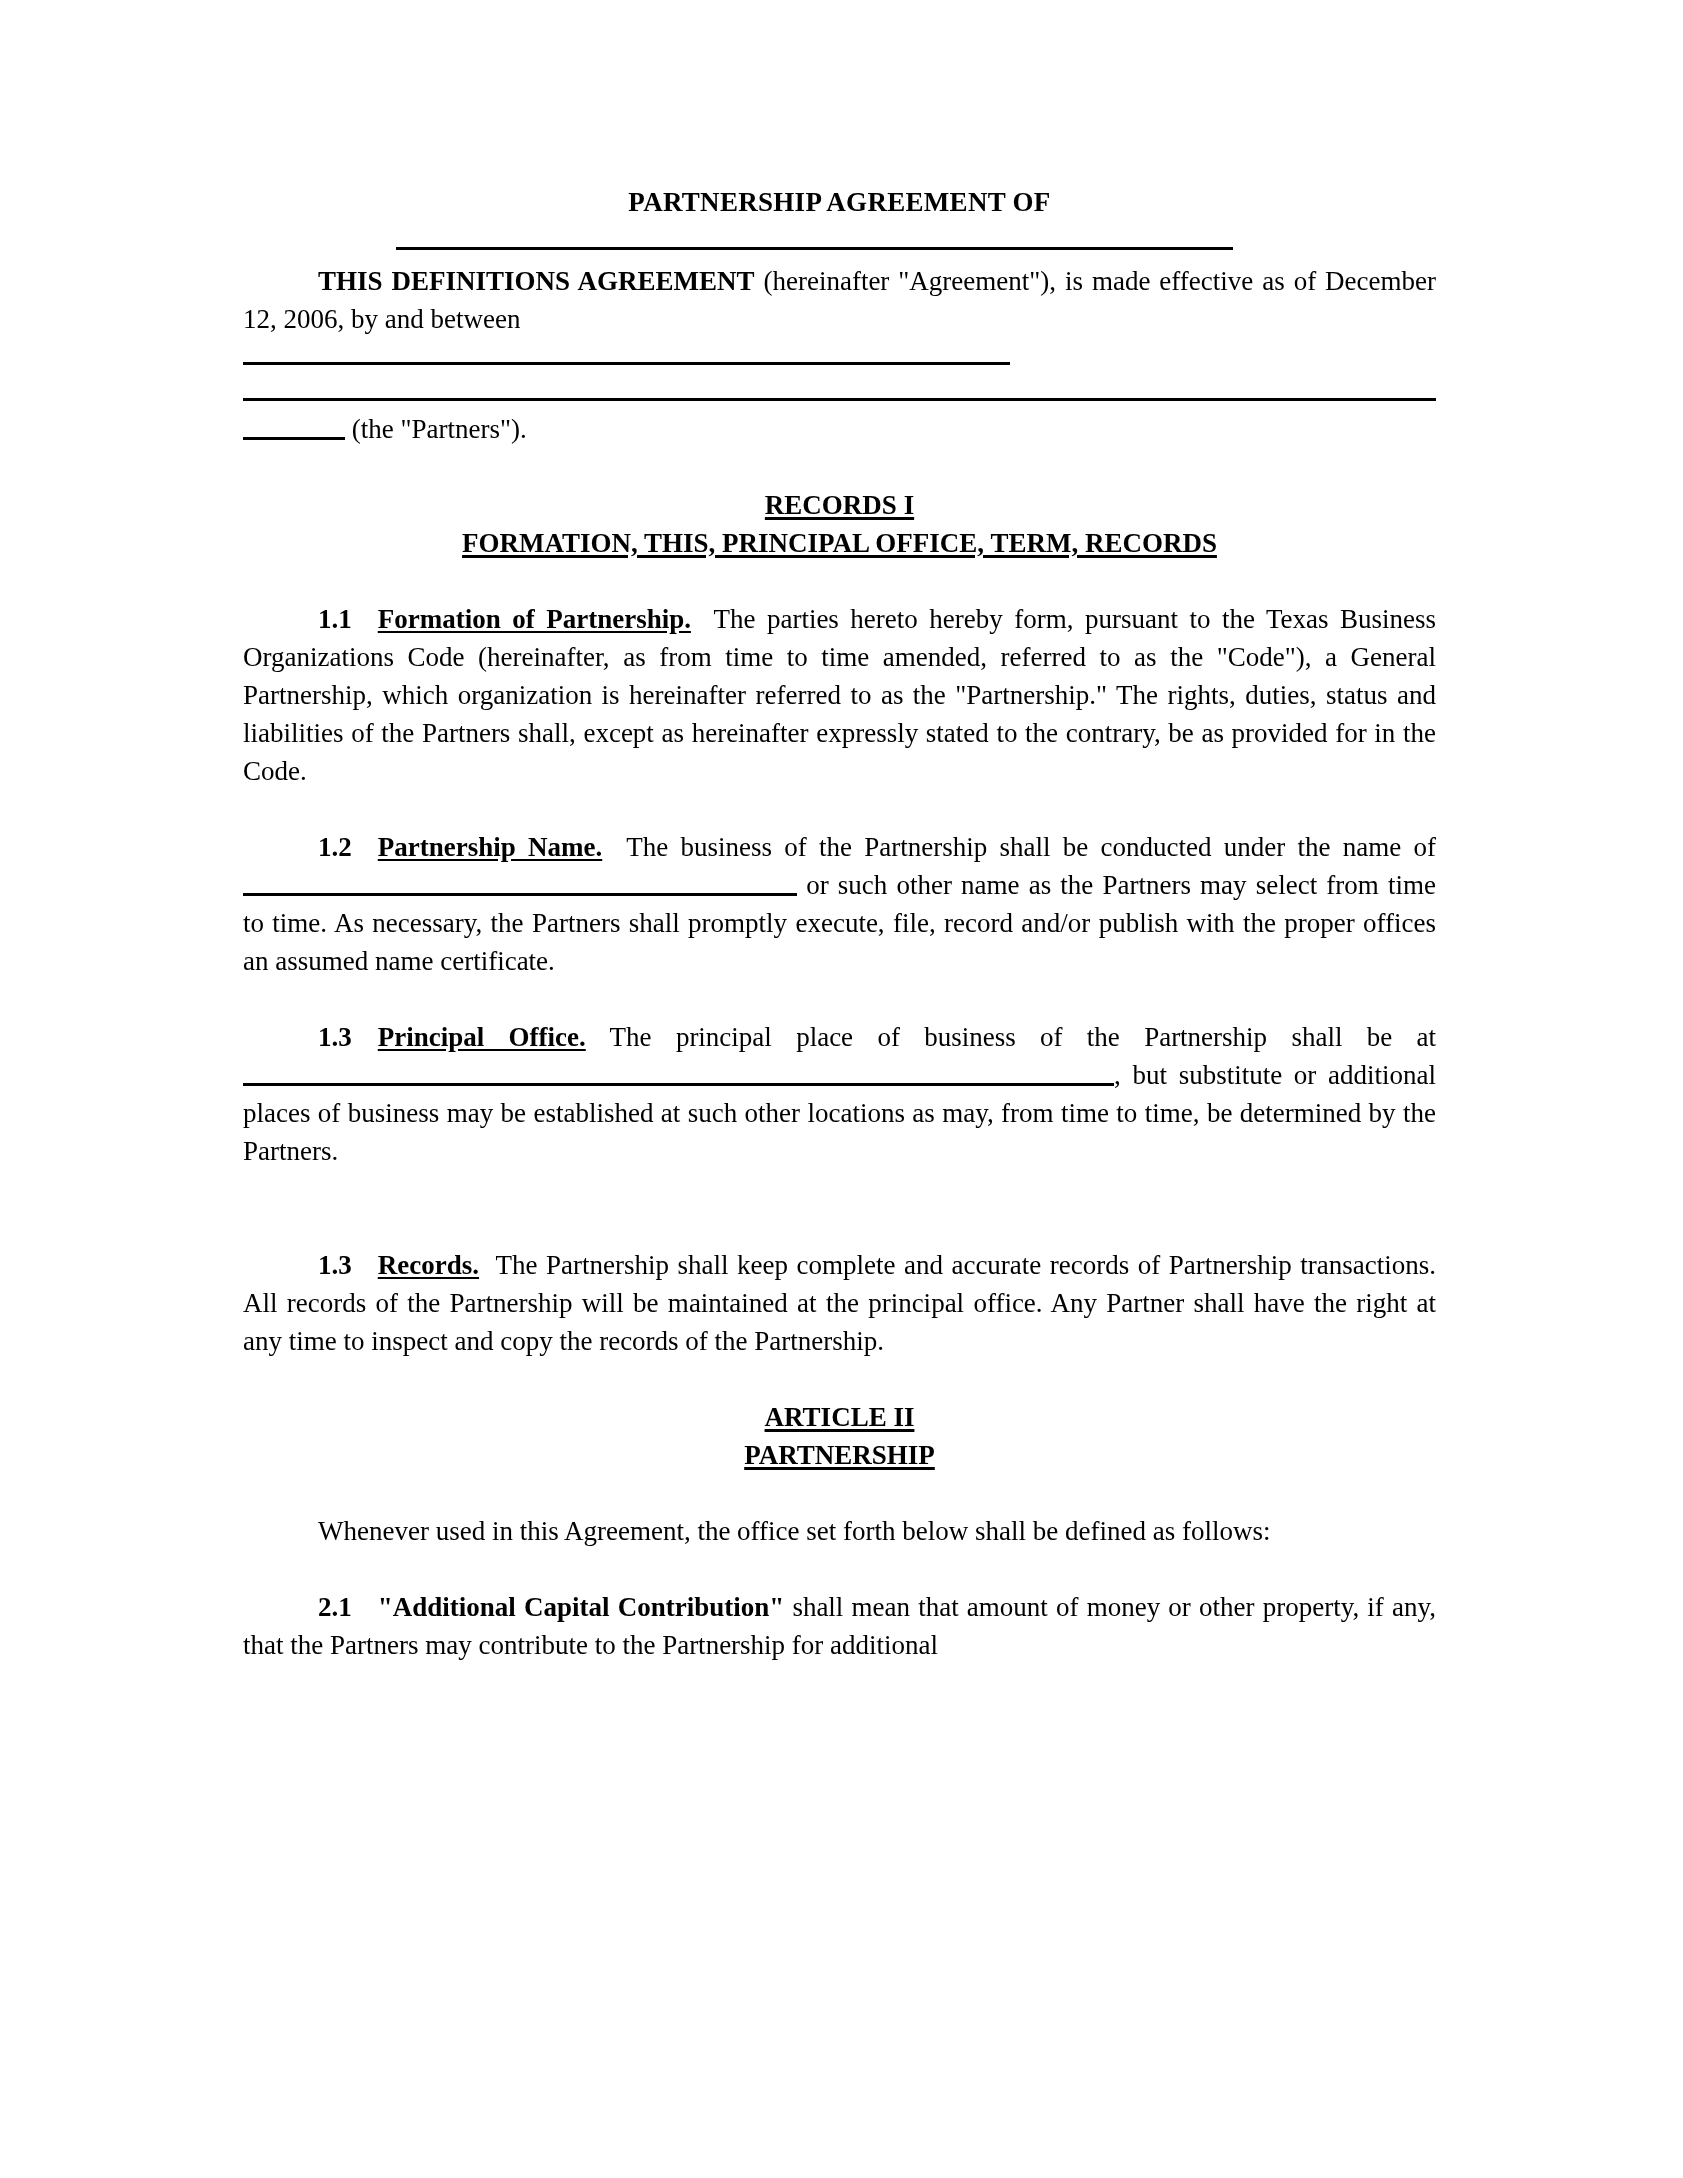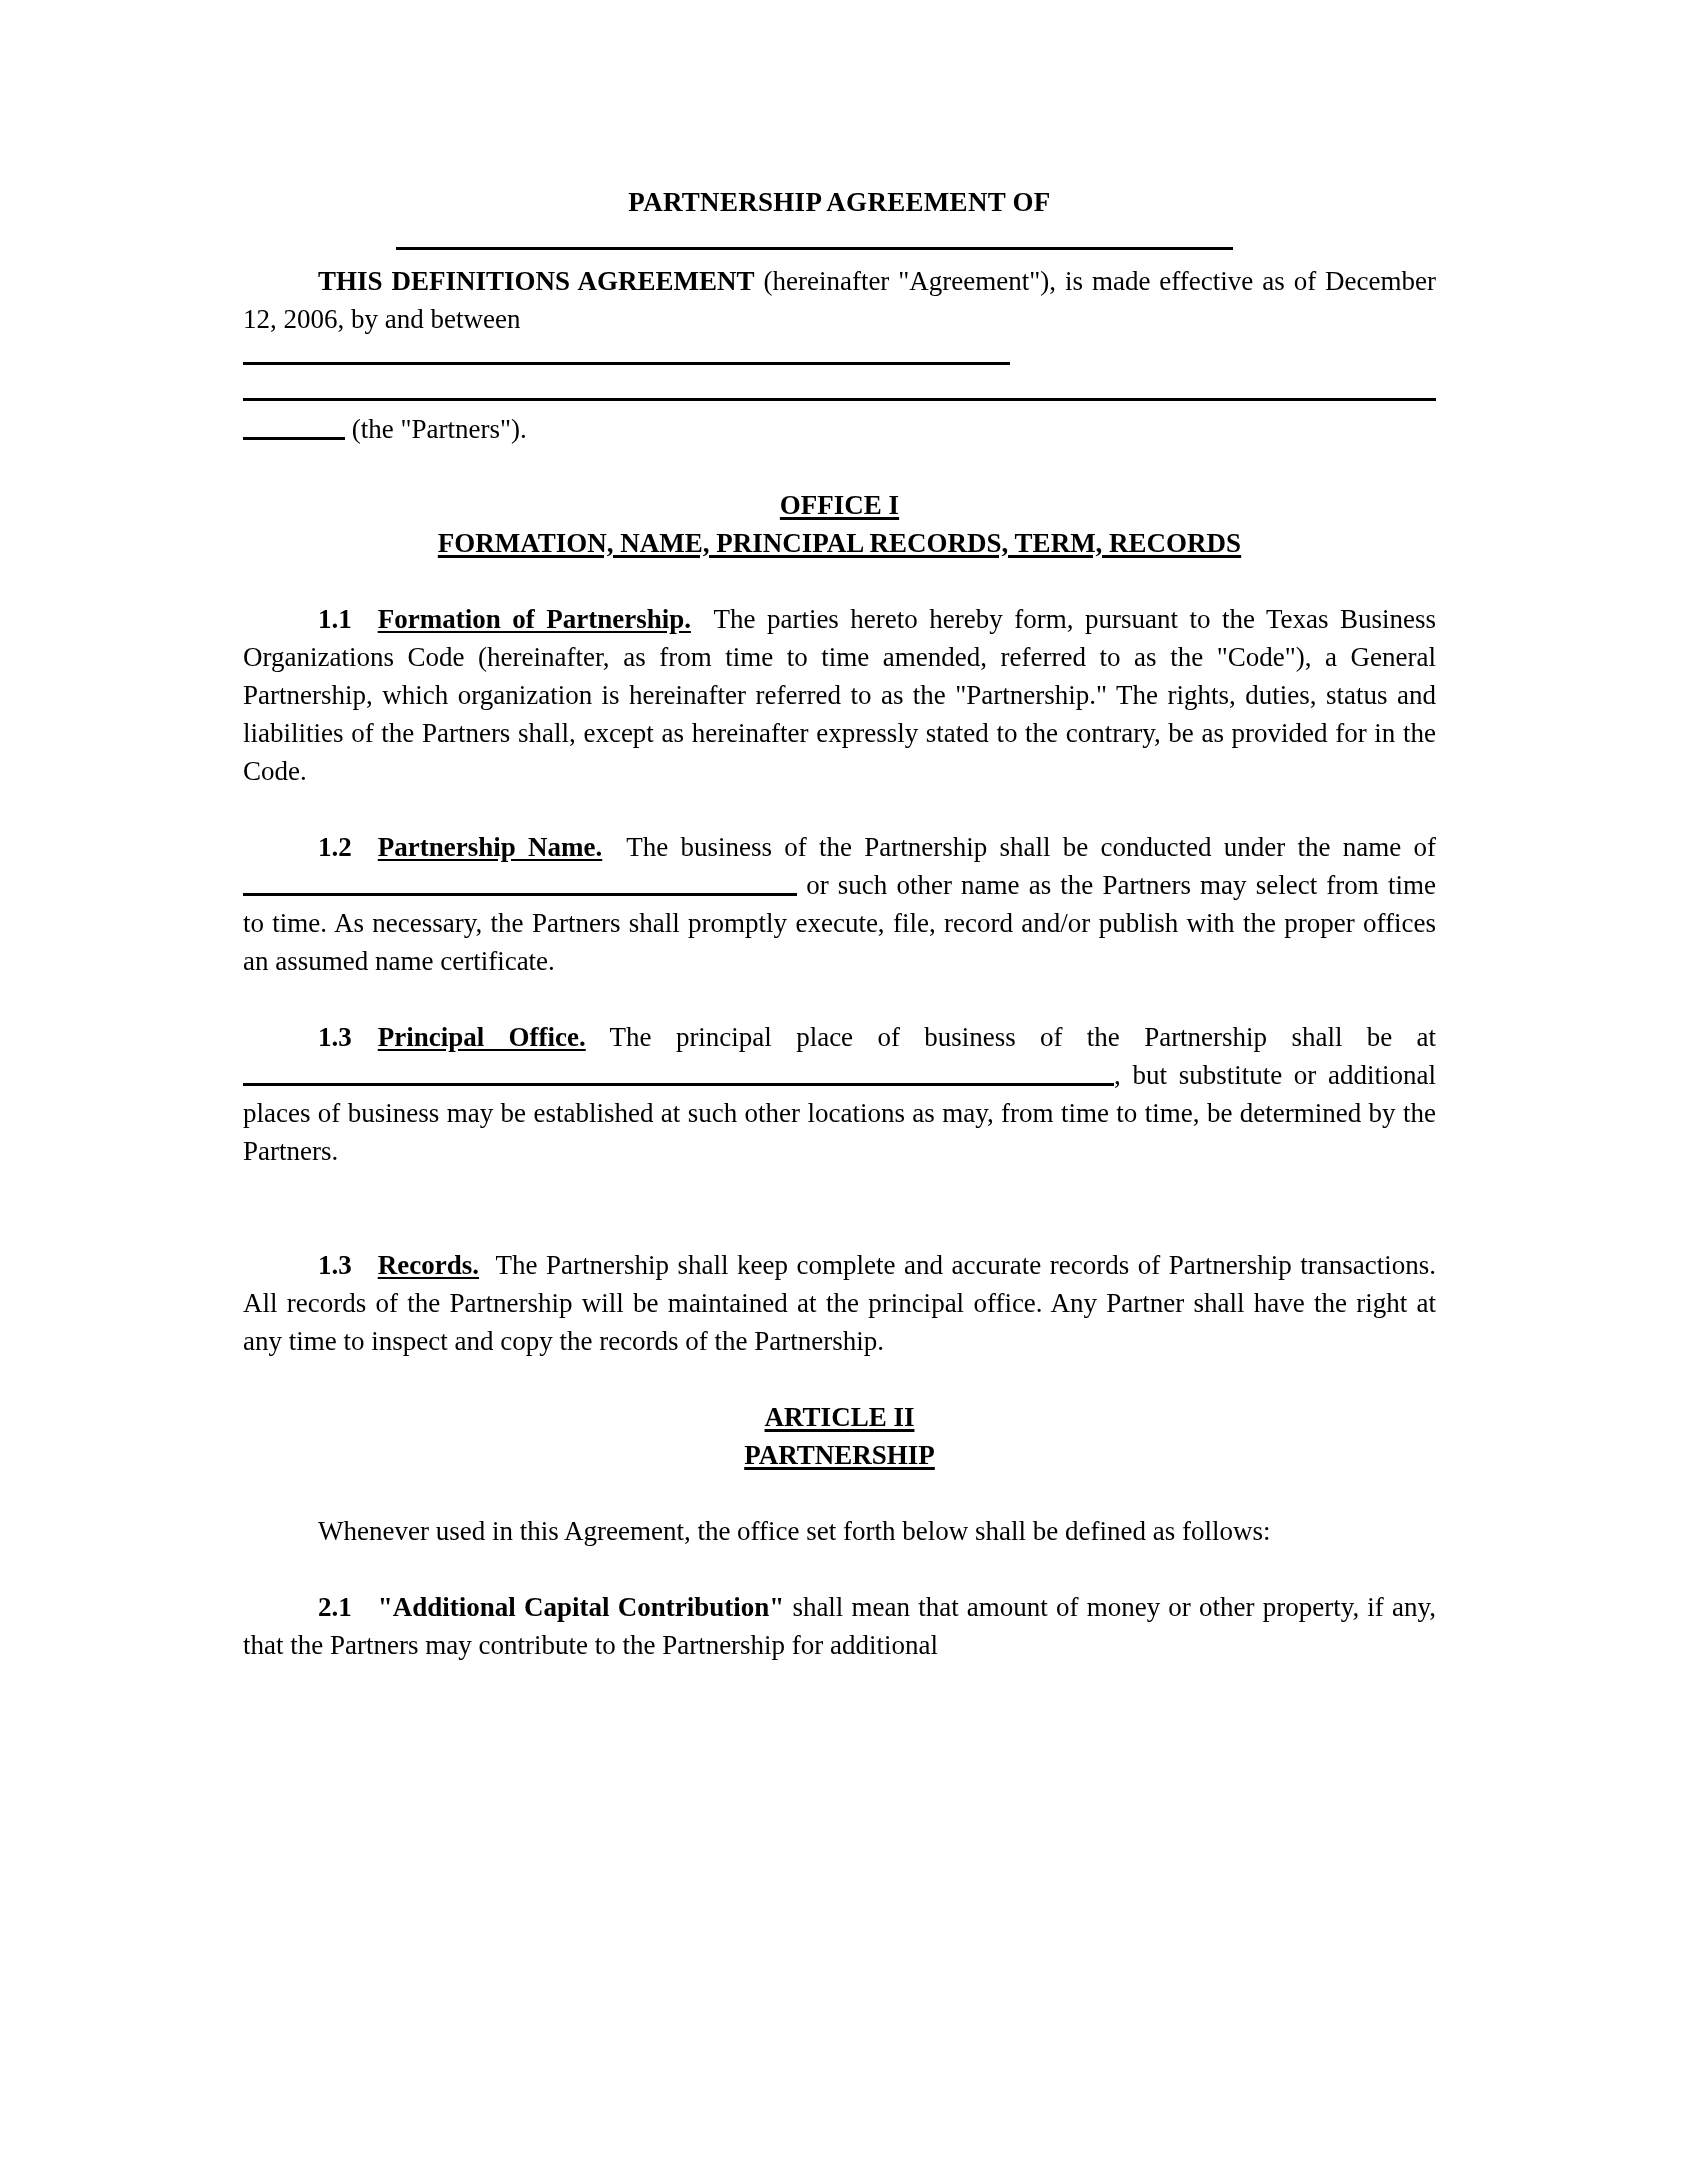--- a/index.html
+++ b/index.html
@@ -141,22 +141,22 @@
     </div>
 
     <p class="para">
       <span class="blank blank-w103"></span>
       <span>(the "Partners").</span>
     </p>
 
     <div class="sec-gap"></div>
 
     <div class="article-block">
-      <span class="article-line"><span>OFFICE I</span></span>
-      <span class="article-line"><span>FORMATION, NAME, PRINCIPAL RECORDS, TERM, RECORDS</span></span>
+      <span class="article-line"><span>RECORDS I</span></span>
+      <span class="article-line"><span>FORMATION, THIS, PRINCIPAL OFFICE, TERM, RECORDS</span></span>
     </div>
 
     <div class="sec-gap"></div>
 
     <p class="para">
       <span class="indent"></span><b class="sec-num">1.1</b><span class="gap"></span><span class="sec-head">Formation of Partnership.</span>&nbsp; <span>The parties hereto hereby form, pursuant to the Texas Business Organizations Code (hereinafter, as from time to time amended, referred to as the "Code"), a General Partnership, which organization is hereinafter referred to as the "Partnership."  The rights, duties, status and liabilities of the Partners shall, except as hereinafter expressly stated to the contrary, be as provided for in the Code.</span>
     </p>
 
     <div class="sec-gap"></div>
 

